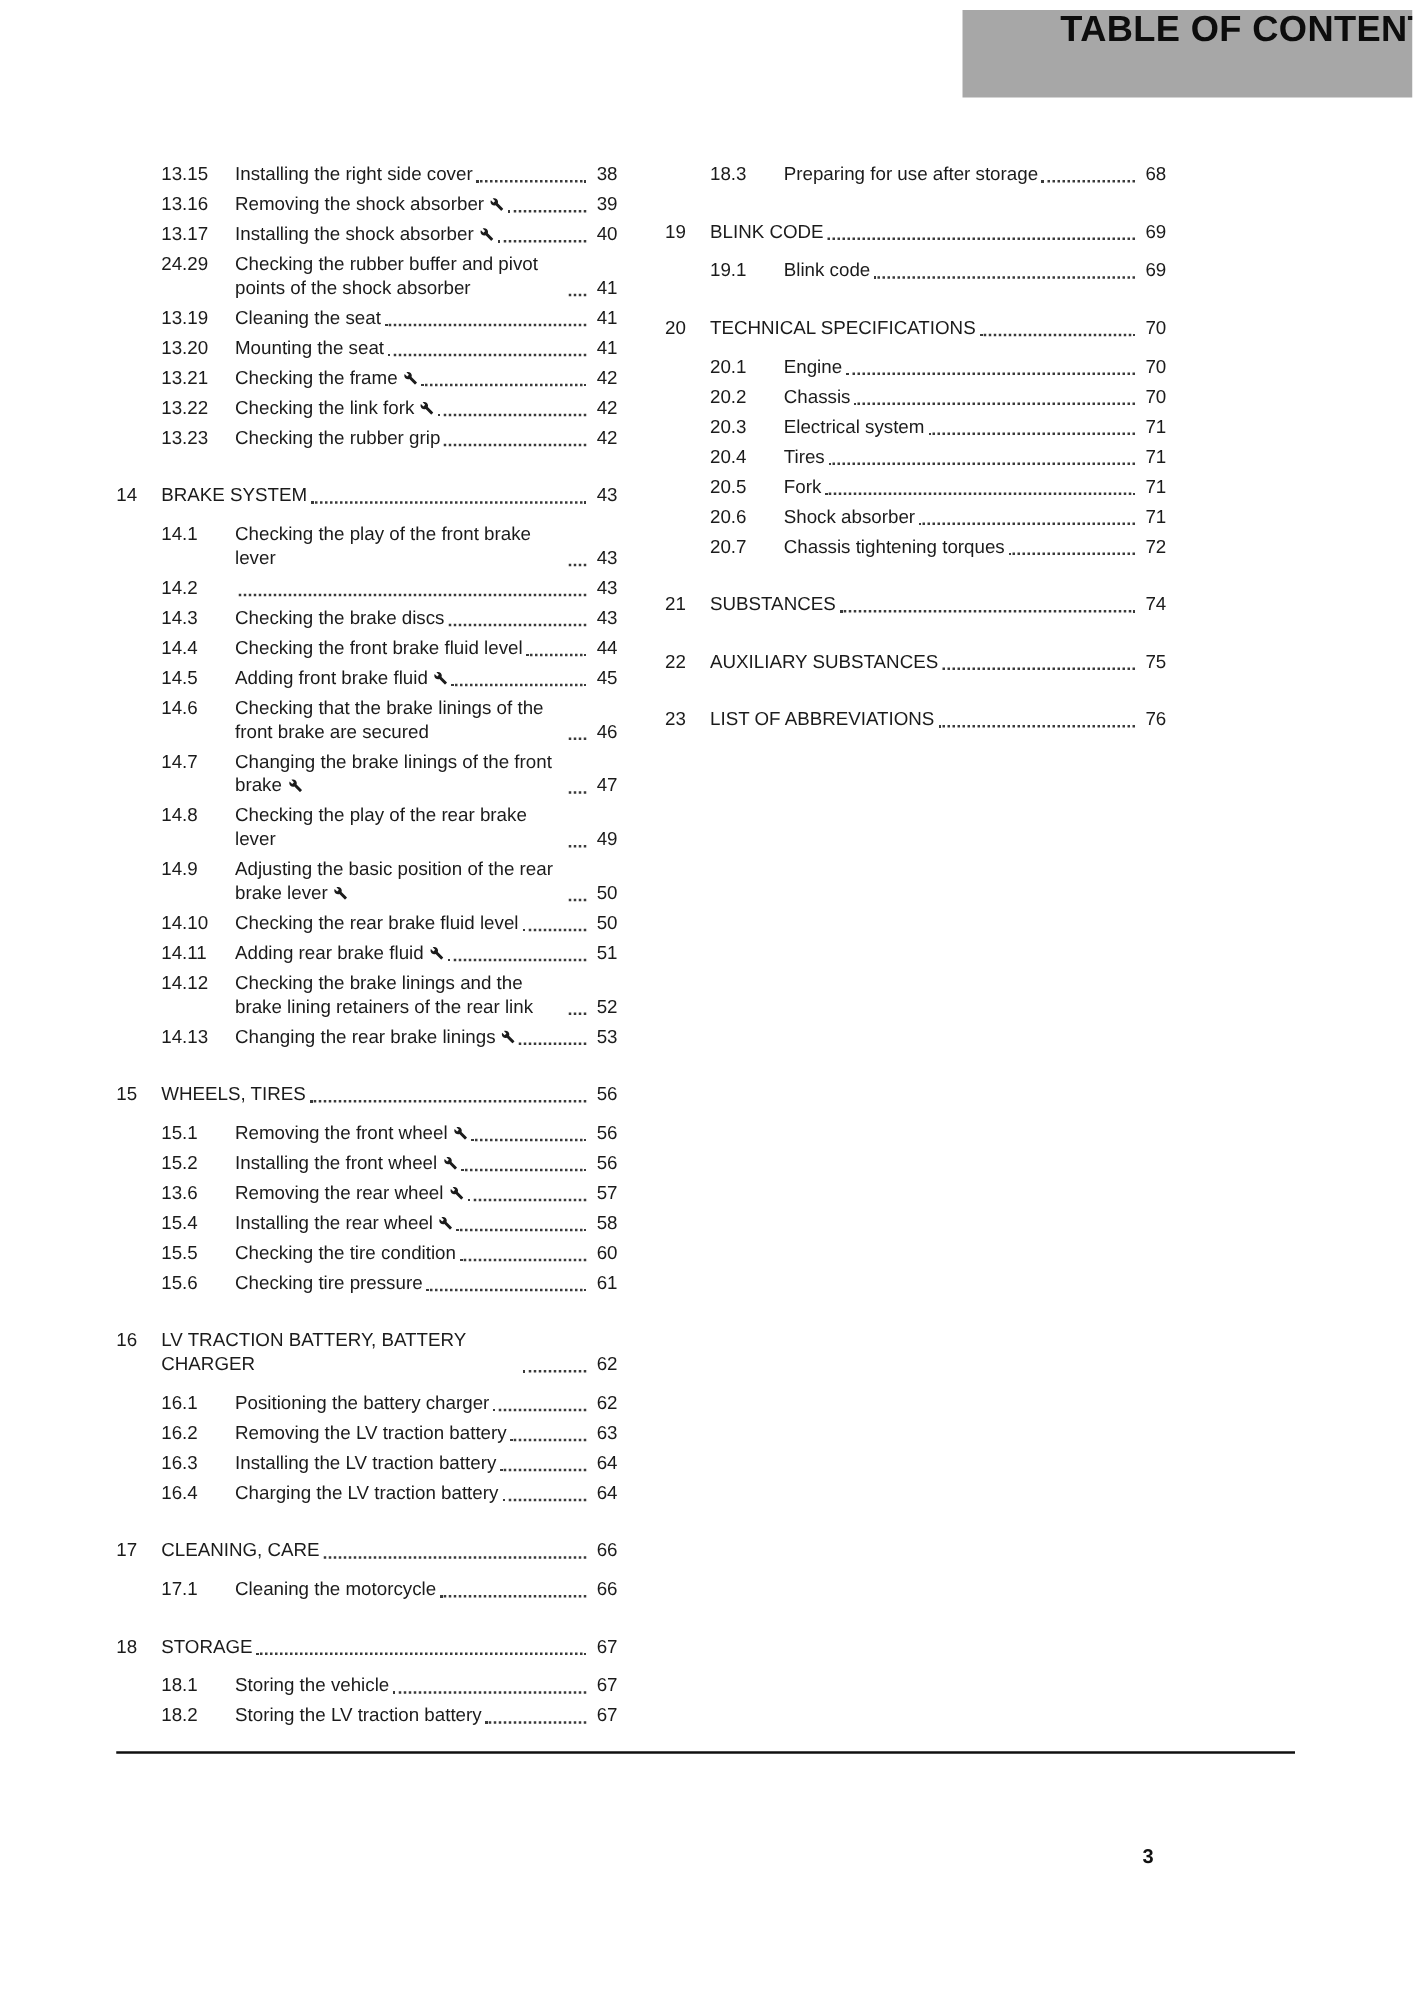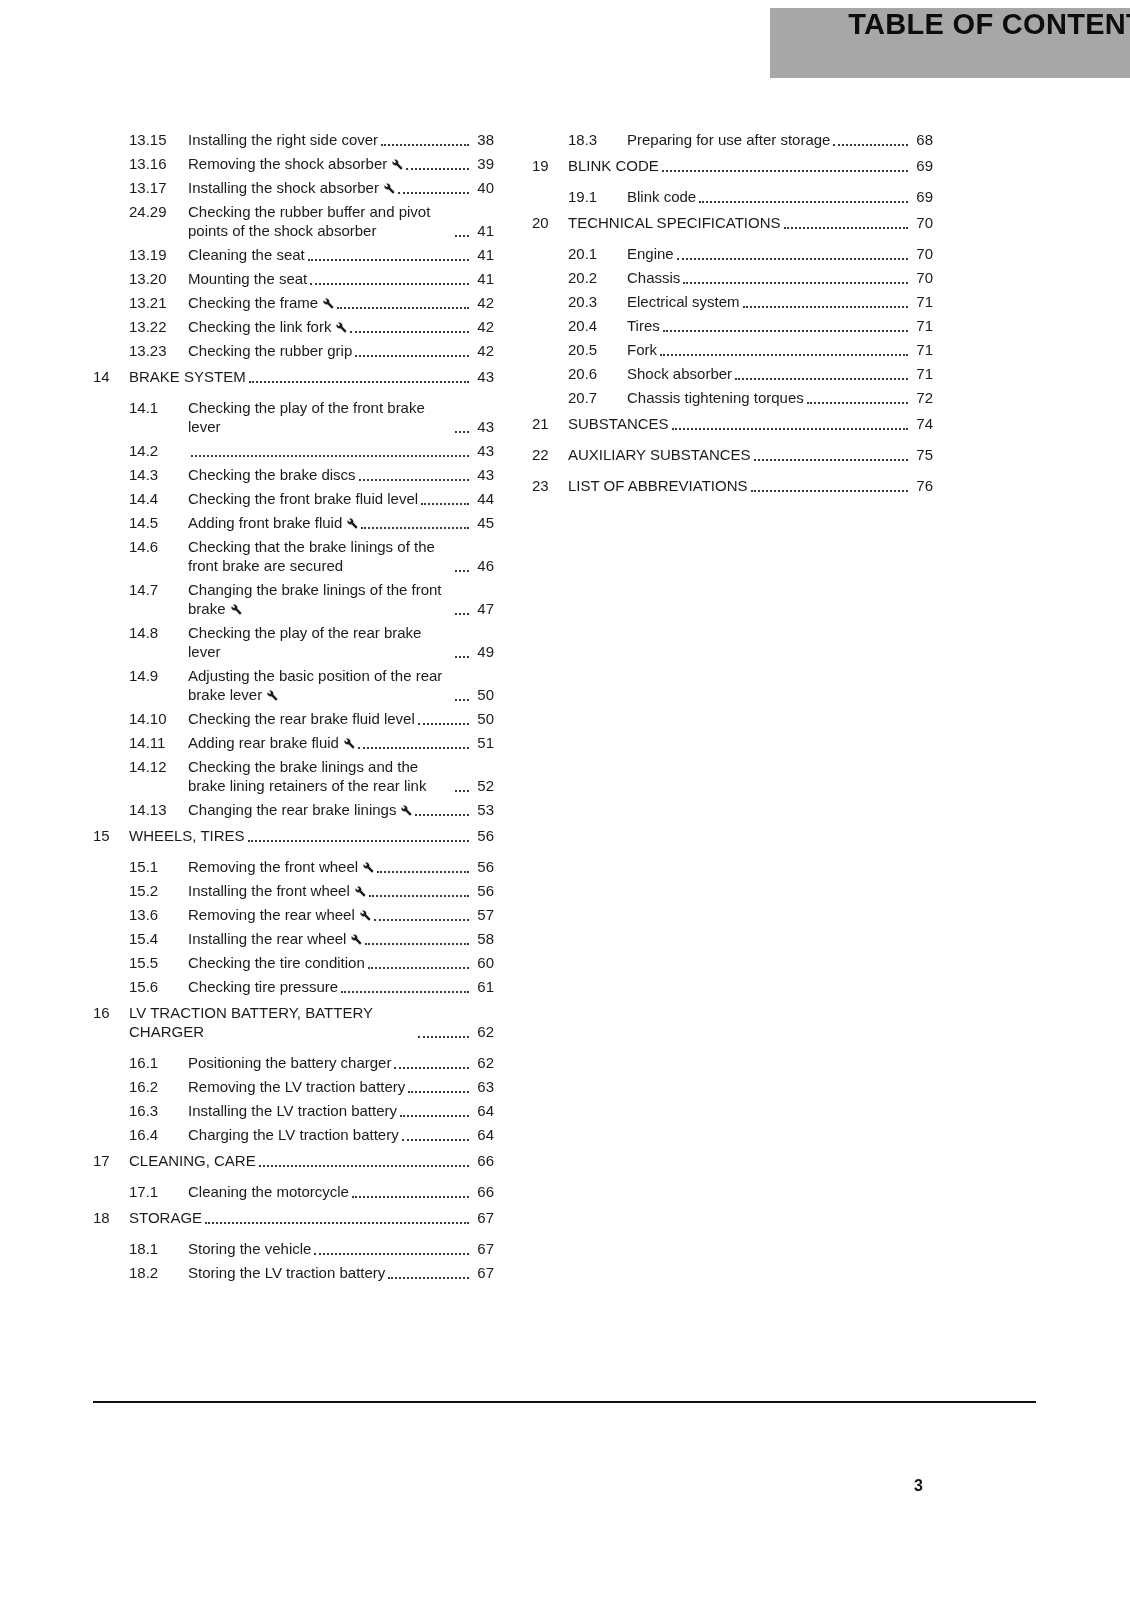--- a/index.html
+++ b/index.html
@@ -41,21 +41,21 @@
     gap: 38px;
     align-items: flex-start;
   }
   .col { width: 401px; flex: 0 0 401px; }
   .toc-row {
     display: flex;
     align-items: flex-start;
     line-height: 19px;
     margin-bottom: 5px;
   }
-  .toc-row.chapter { margin-top: 7px; margin-bottom: 12px; }
+  .toc-row.chapter { margin-top: 27px; margin-bottom: 12px; }
   .toc-row.sub { padding-left: 36px; }
   .sub .num { width: 59px; flex: 0 0 59px; }
   .chapter .num { width: 36px; flex: 0 0 36px; }
   .rest { flex: 1; display: flex; align-items: flex-end; min-width: 0; }
   .title { flex: 0 1 auto; }
   .chapter .title { max-width: 286px; }
   .leader {
     flex: 1 1 14px;
     min-width: 14px;
     height: 0;

